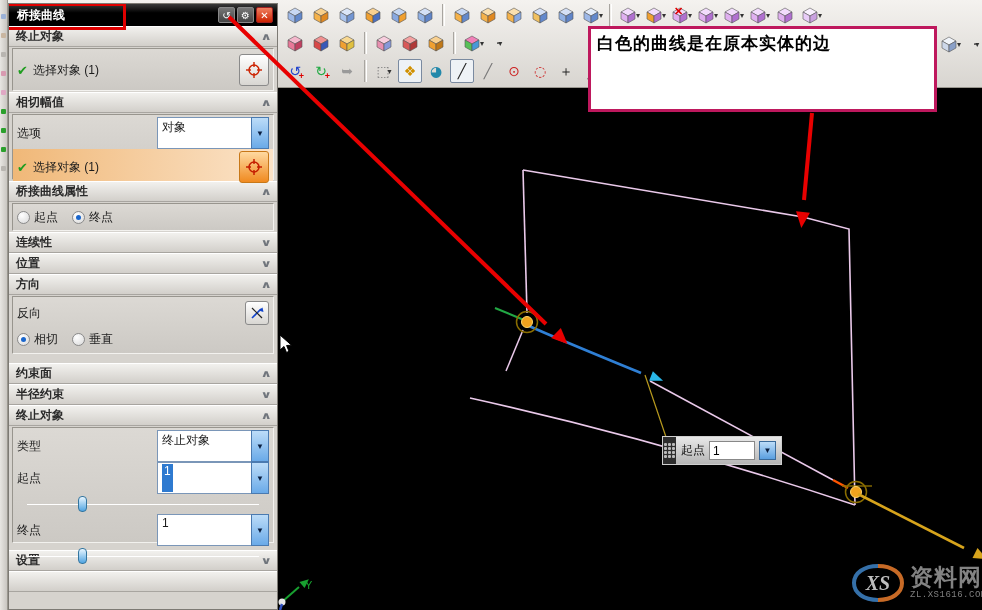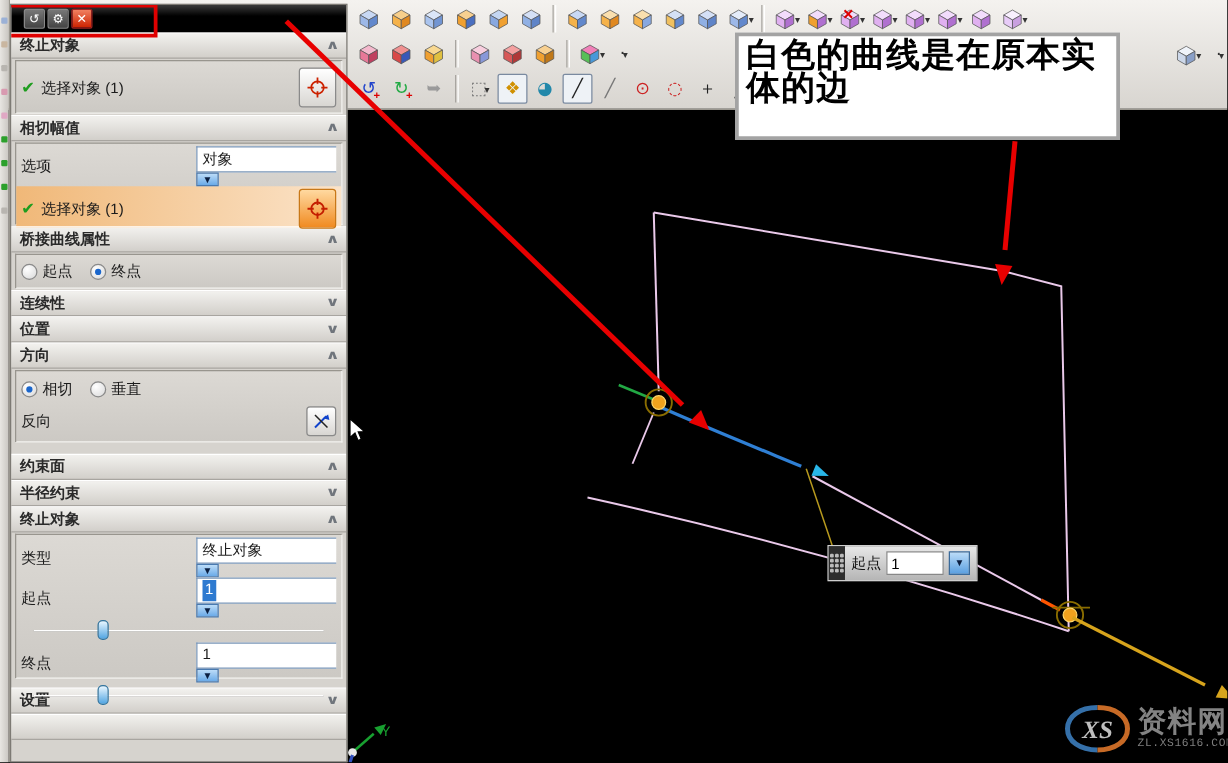--- a/index.html
+++ b/index.html
@@ -50,21 +50,21 @@
     background:linear-gradient(#dcd9d4,#ccc9c4); padding:2px 4px; }
   .row { display:flex; align-items:center; min-height:24px; }
   .row .lbl { flex:1; }
   .check-icon { color:#1f9d1f; font-weight:bold; margin-right:5px; font-size:13px; }
 
   .target-btn { width:30px; height:32px; margin-left:auto; border:1px solid #8a8a8a; border-radius:3px;
     background:linear-gradient(#ffffff,#d8d6d2); display:flex; align-items:center; justify-content:center; cursor:pointer; }
   .target-btn.orange { background:linear-gradient(#ffd9a0,#f08a20); border-color:#c87818; }
   .sel-row.orange { background:linear-gradient(90deg,#f0b878,#fbe3c8); margin:0 -4px; padding:0 4px; }
 
-  .combo { display:flex; width:112px; height:32px; margin-left:auto;flex-direction:column; }
+  .combo { display:flex; width:112px; height:32px; margin-left:auto; }
   .combo .val { flex:1; background:#fff; border:1px solid #7a96b8; border-right:none;
     padding:1px 4px; font-size:12px; white-space:nowrap; overflow:hidden; }
   .combo .cbtn { width:18px; background:linear-gradient(#bcdcf8,#6aaae8); border:1px solid #4a7ab0;
     color:#0a1e40; font-size:8px; display:flex; align-items:center; justify-content:center; cursor:pointer; }
   .spin .val { display:flex; }
   .spin .val .selhl { background:#2e7ad0; color:#fff; padding:0 2px; }
   .radio { width:13px; height:13px; border-radius:50%; border:1px solid #8a8a8a;
     background:radial-gradient(circle at 35% 30%,#fff,#d8d8d8); position:relative; margin-right:4px; cursor:pointer; }
   .radio.sel::after { content:""; position:absolute; inset:3px; border-radius:50%; background:#1a66cc; }
   .radio-lbl { margin-right:14px; }
@@ -74,24 +74,24 @@
     background:linear-gradient(#e8f6ff,#51a5e2); border:1px solid #33759f; cursor:pointer; }
   .sq-btn { width:26px; height:26px; margin-left:auto; border:1px solid #8a8a8a; border-radius:3px;
     background:linear-gradient(#fff,#d8d6d2); display:flex; align-items:center; justify-content:center; cursor:pointer; }
   .spacer { height:8px; }
 
   
   #viewport { position:absolute; left:278px; top:88px; width:704px; height:522px; background:#000; }
   #vp-svg { position:absolute; left:0; top:0; }
 
   
-  #annotation { position:absolute; left:588px; top:26px; width:308px; height:86px;
-    background:#fff; border:3px solid #a3a3a3; z-index:6;
+  #annotation { position:absolute; left:588px; top:26px; width:349px; height:86px;
+    background:#fff; border:3px solid #be185d; z-index:6;
     font-family:"Liberation Serif","DejaVu Serif",serif; font-weight:bold; color:#000;
-    font-size:27px; line-height:26px; padding:2px 6px; letter-spacing:1px; }
+    font-size:17px; line-height:26px; padding:2px 6px; letter-spacing:1px; }
 
   
   #arrow-overlay { position:absolute; left:0; top:0; width:982px; height:610px; z-index:8; pointer-events:none; }
 
   
   #float-input { position:absolute; left:662px; top:436px; height:29px; z-index:5;
     display:flex; align-items:stretch; border:1px solid #cfcfcf; background:#3c3c3c; }
   #float-handle { width:13px; background:#2d2d2d; display:flex; flex-wrap:wrap; align-content:center;
     justify-content:center; gap:1px; padding:2px 1px; cursor:grab; }
   #float-handle i { width:3px; height:3px; background:#bbb; border-radius:1px; }
@@ -442,20 +442,21 @@
       <line x1="283" y1="601" x2="299" y2="587" stroke="#18a030" stroke-width="2"></line>
       <polygon points="0,-4 9,0 0,4" transform="translate(302,585) rotate(-40)" fill="#18a030"></polygon>
       <text x="305" y="589" fill="#18a030" font-size="11">Y</text>
       <circle cx="282" cy="602" r="3.5" fill="#e8e8e8"></circle>
       <line x1="282" y1="604" x2="280" y2="610" stroke="#3050c0" stroke-width="2.5"></line>
     </svg>
   </div>
 
   <div id="dialog">
     <div id="dlg-titlebar">
+      <span id="dlg-title">桥接曲线</span>
       <span class="tb-btn">↺</span>
       <span class="tb-btn">⚙</span>
       <span class="tb-btn close">✕</span>
       <div id="title-highlight"></div>
     </div>
 
     <div class="grp-hdr">
       <span>终止对象</span>
       <span class="caret">∧</span>
     </div>
@@ -522,35 +523,35 @@
     <div class="grp-hdr">
       <span>位置</span>
       <span class="caret">∨</span>
     </div>
 
     <div class="grp-hdr">
       <span>方向</span>
       <span class="caret">∧</span>
     </div>
     <div class="grp-box">
-      <div class="row" style="min-height:24px">
-        <span class="radio sel"></span>
-        <span class="radio-lbl">相切</span>
-        <span class="radio"></span>
-        <span class="radio-lbl">垂直</span>
-      </div>
       <div class="row" style="min-height:28px">
         <span class="lbl">反向</span>
         <span class="sq-btn" style="width:24px;height:24px">
           <svg width="16" height="16" viewBox="0 0 16 16">
             <line x1="3" y1="13" x2="12" y2="4" stroke="#1144cc" stroke-width="1.6"></line>
             <polygon points="13.5,2.5 14.5,7 9.5,5.5" fill="#1144cc"></polygon>
             <line x1="3" y1="3" x2="13" y2="13" stroke="#222" stroke-width="1.2"></line>
           </svg>
         </span>
+      </div>
+      <div class="row" style="min-height:24px">
+        <span class="radio sel"></span>
+        <span class="radio-lbl">相切</span>
+        <span class="radio"></span>
+        <span class="radio-lbl">垂直</span>
       </div>
     </div>
 
     <div class="spacer"></div>
 
     <div class="grp-hdr">
       <span>约束面</span>
       <span class="caret">∧</span>
     </div>
 

